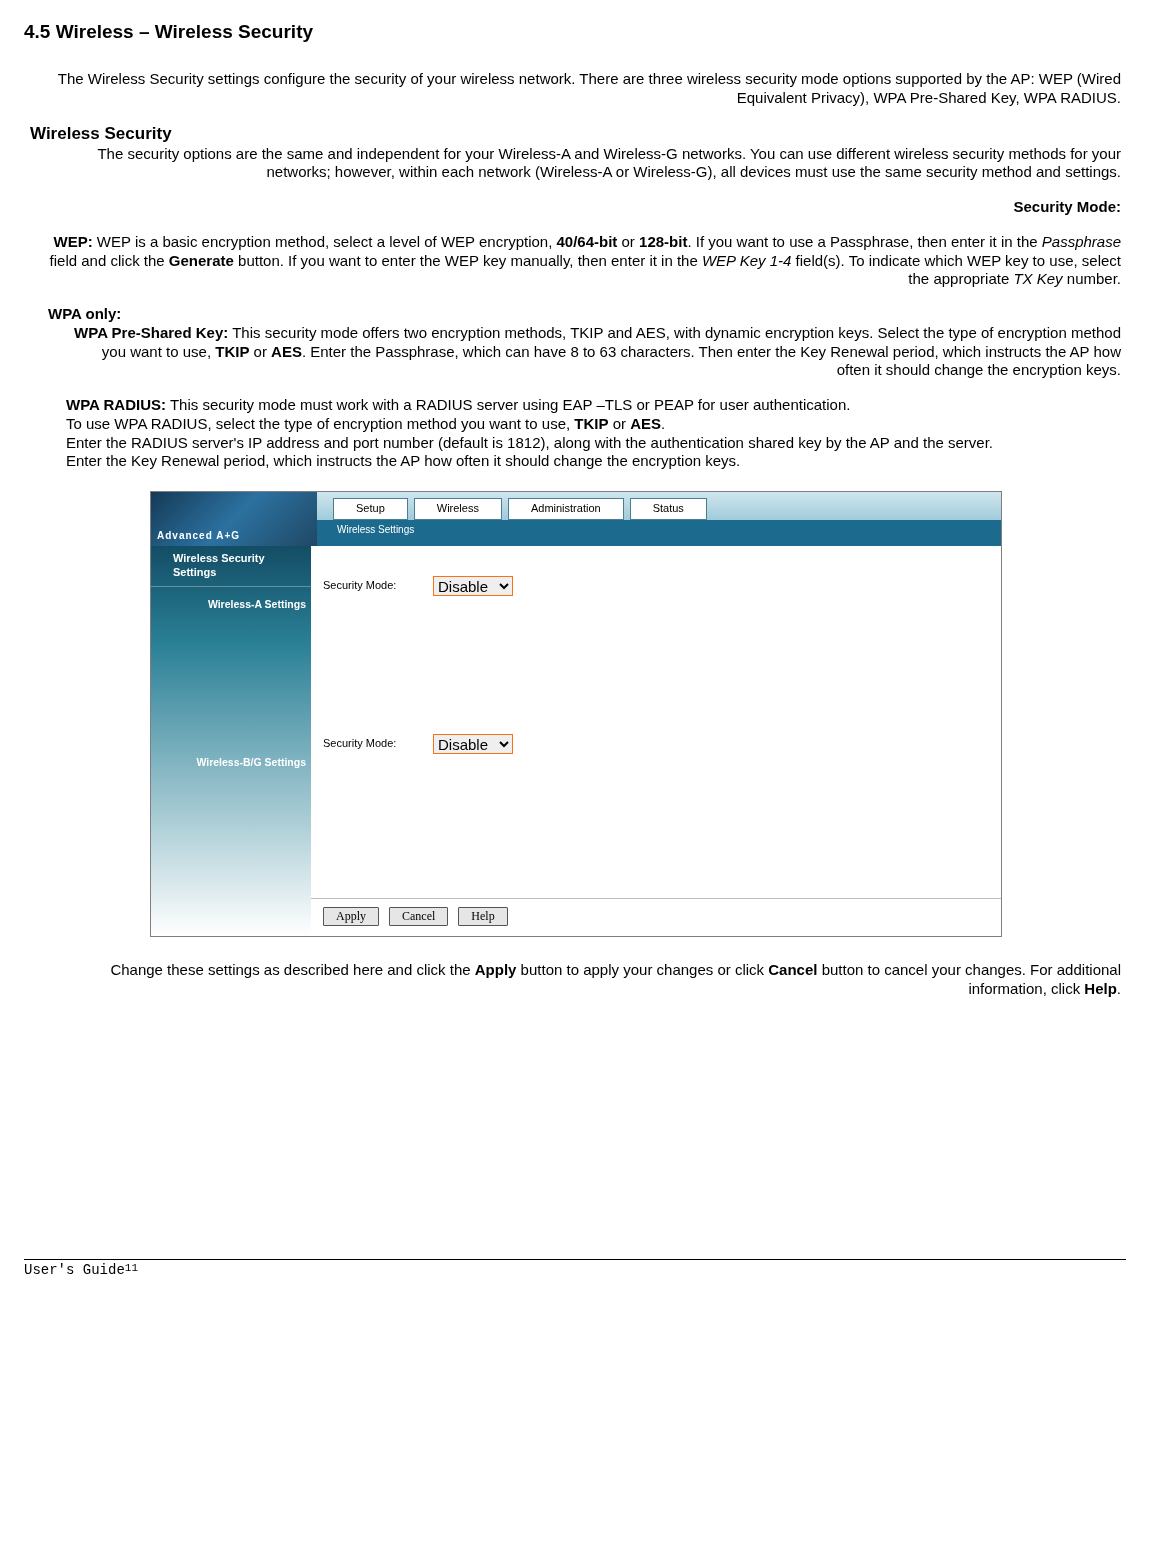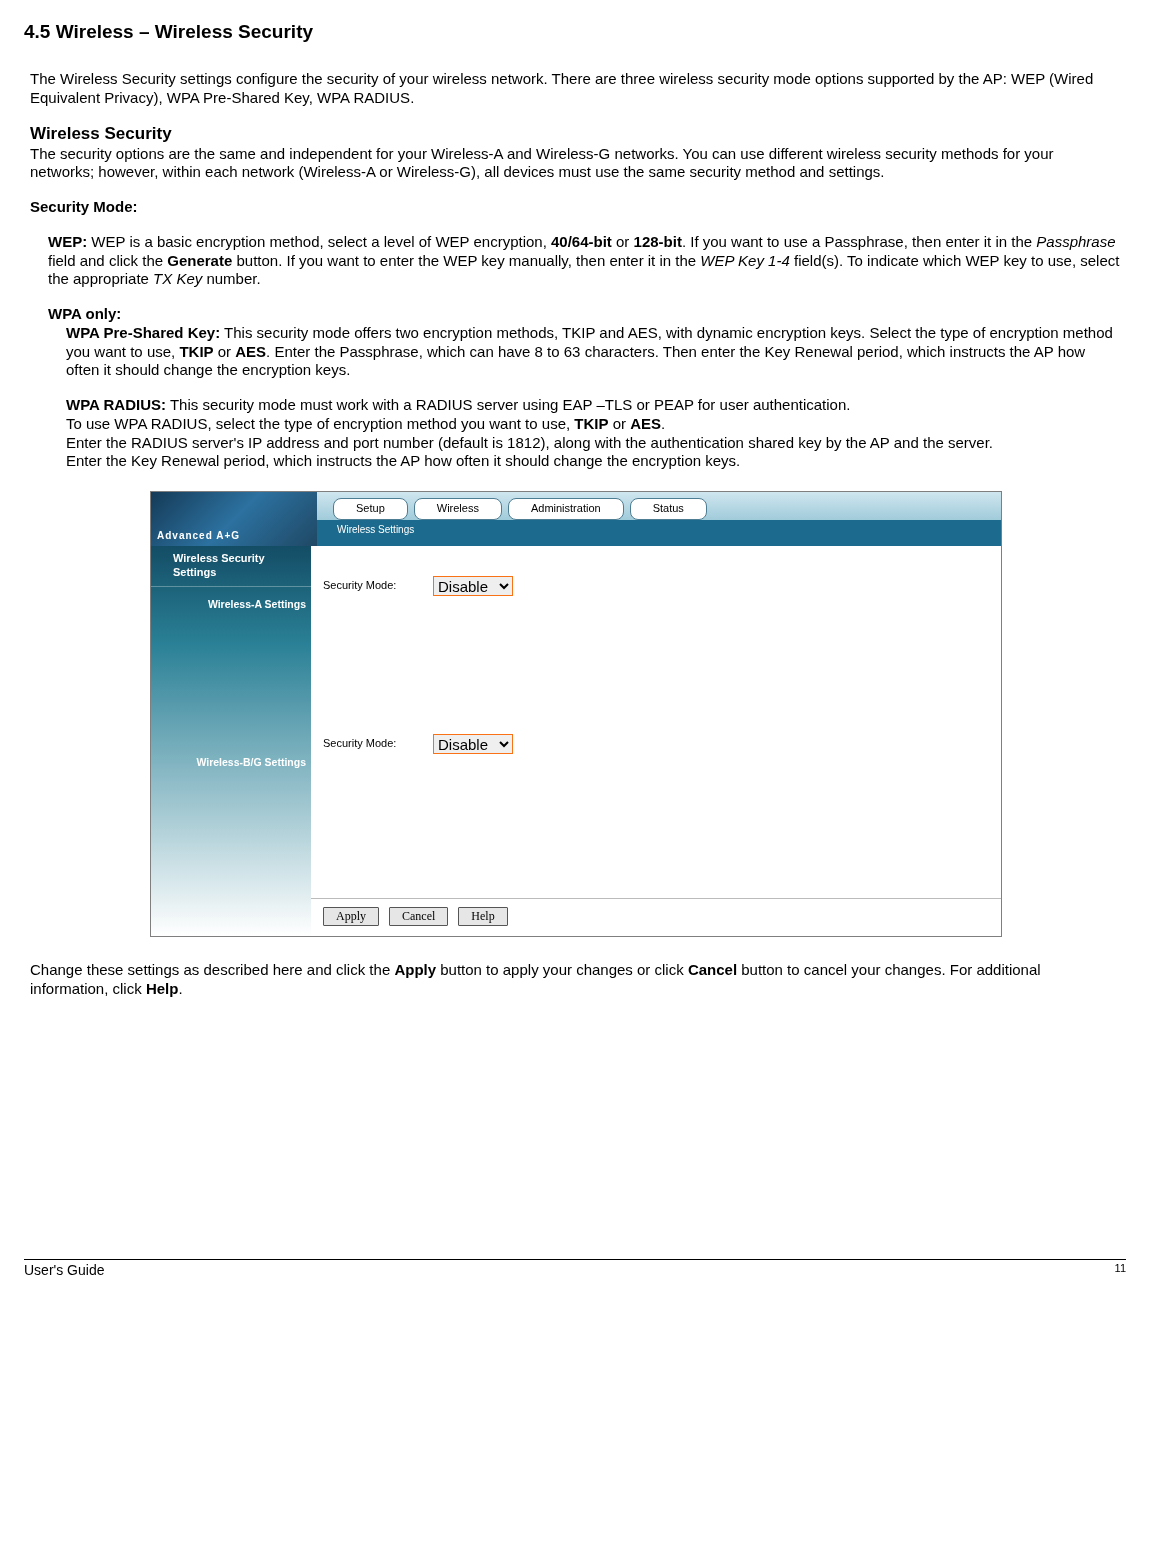--- a/index.html
+++ b/index.html
@@ -10,21 +10,21 @@
     width: 1102px;
     color: #000;
     line-height: 1.25;
   }
   h2.section-title {
     font-size: 19px;
     font-weight: bold;
     margin: 0 0 26px 0;
   }
   .body-block { margin-left: 6px; }
-  p { margin: 0 5px 16px 0; }
+  p { margin: 0 5px 16px 0; text-align: right; }
   h3.sub-title {
     font-size: 17px;
     font-weight: bold;
     margin: 0;
   }
   .bold { font-weight: bold; }
   .italic { font-style: italic; }
   .indent-1 { margin-left: 18px; }
   .indent-2 { margin-left: 36px; }
 
@@ -51,21 +51,21 @@
   .shot .tabs-area {
     flex:1;
     background: linear-gradient(#cfe6ef,#75b2c6);
   }
   .shot .main-tabs { display:flex; gap:6px; padding:6px 0 0 16px;}
   .shot .main-tab {
     background:#fff;
     border:1px solid #4d7d93;
     padding:3px 22px;
     font-size:11px;
-    border-radius:8px;
+    border-radius:0;
   }
   .shot .sub-tabs {
     display:flex; gap:28px;
     padding:4px 0 4px 20px;
     background:#1c6a8d;
     color:#fff;
     font-size:10px;
     flex-direction:column;
   }
   .shot .panel-row { display:flex; }
@@ -117,23 +117,24 @@
     background:#e6e6e6;
     border:1px solid #555;
     border-radius:1px;
   }
 
   
   .page-footer {
     margin-top: 260px;
     border-top:1px solid #000;
     display:flex;
-    justify-content:space-between;
+    justify-content:flex-start;
     font-size:14px;
     padding-top:2px;
+    font-family:Liberation Mono, monospace;
   }
   .page-footer .num { font-size:11px; }
 </style>
 </head>
 <body>
 
 <h2 class="section-title">4.5 Wireless – Wireless Security</h2>
 
 <div class="body-block">
 

